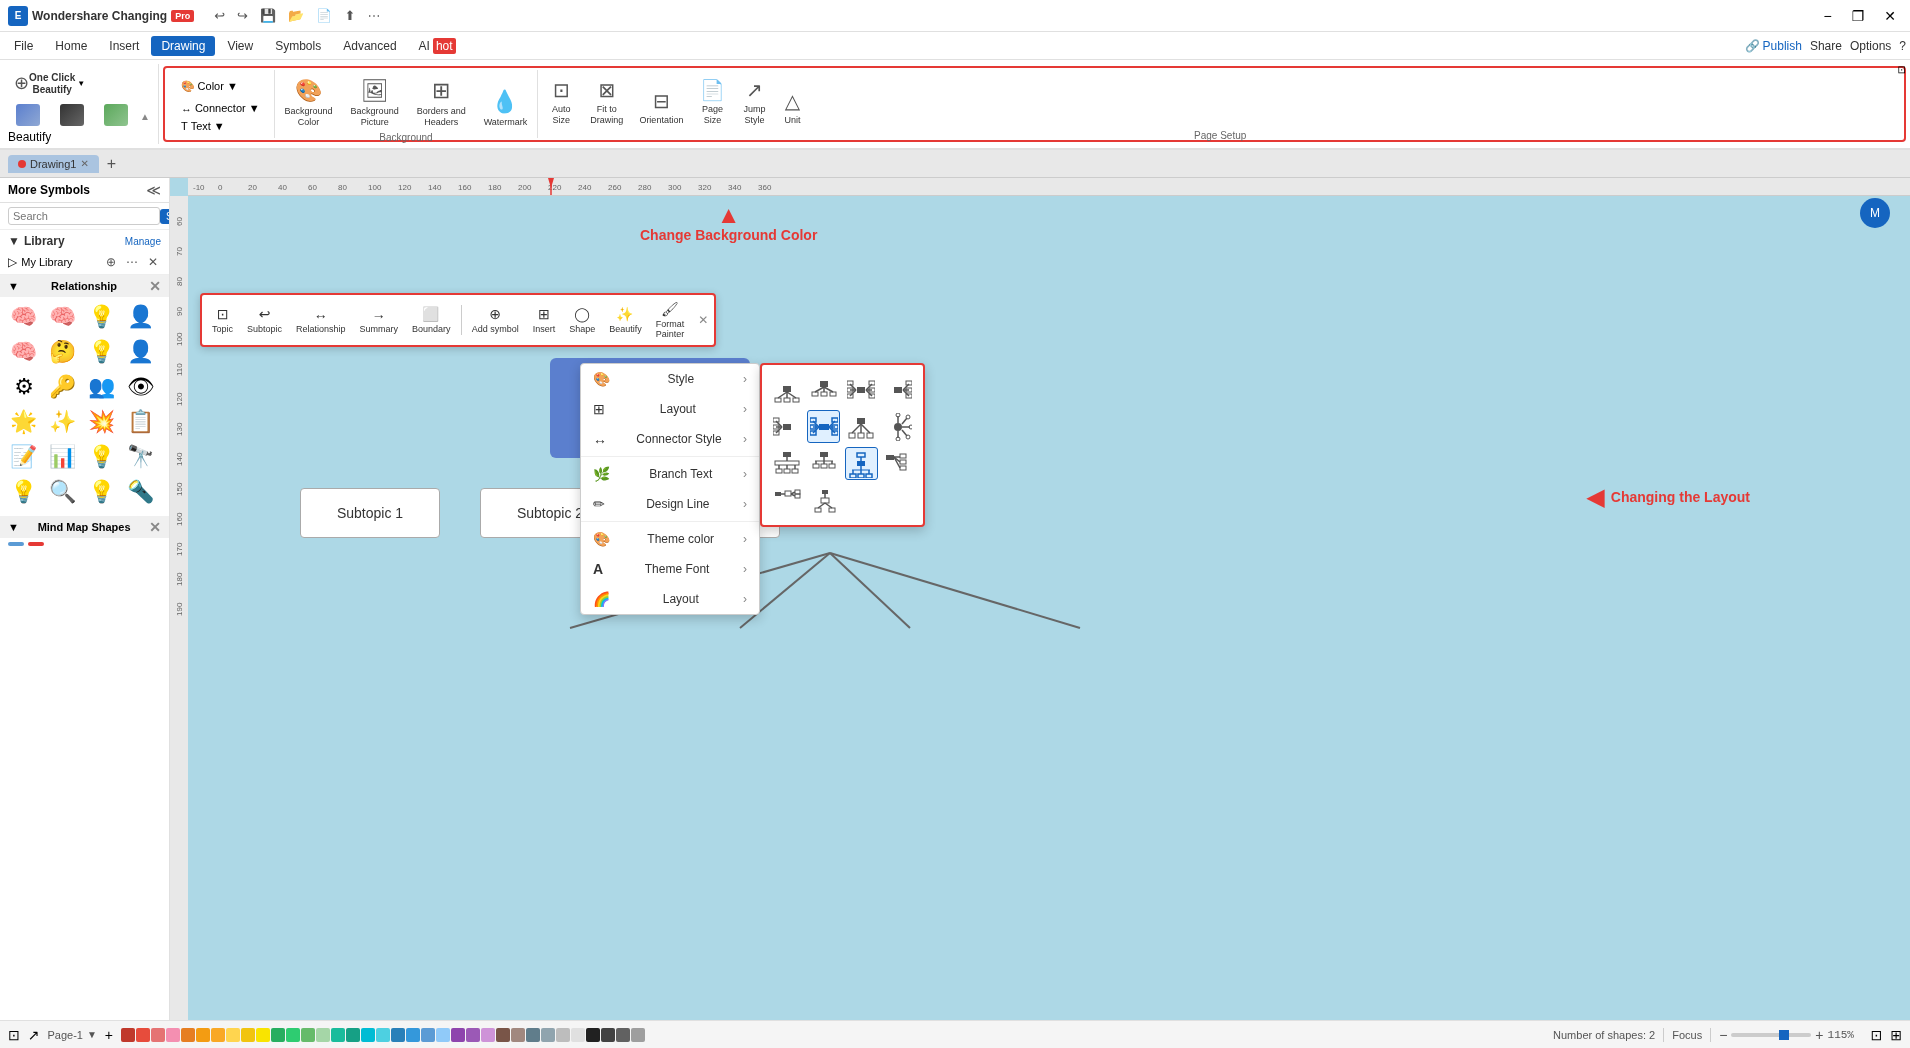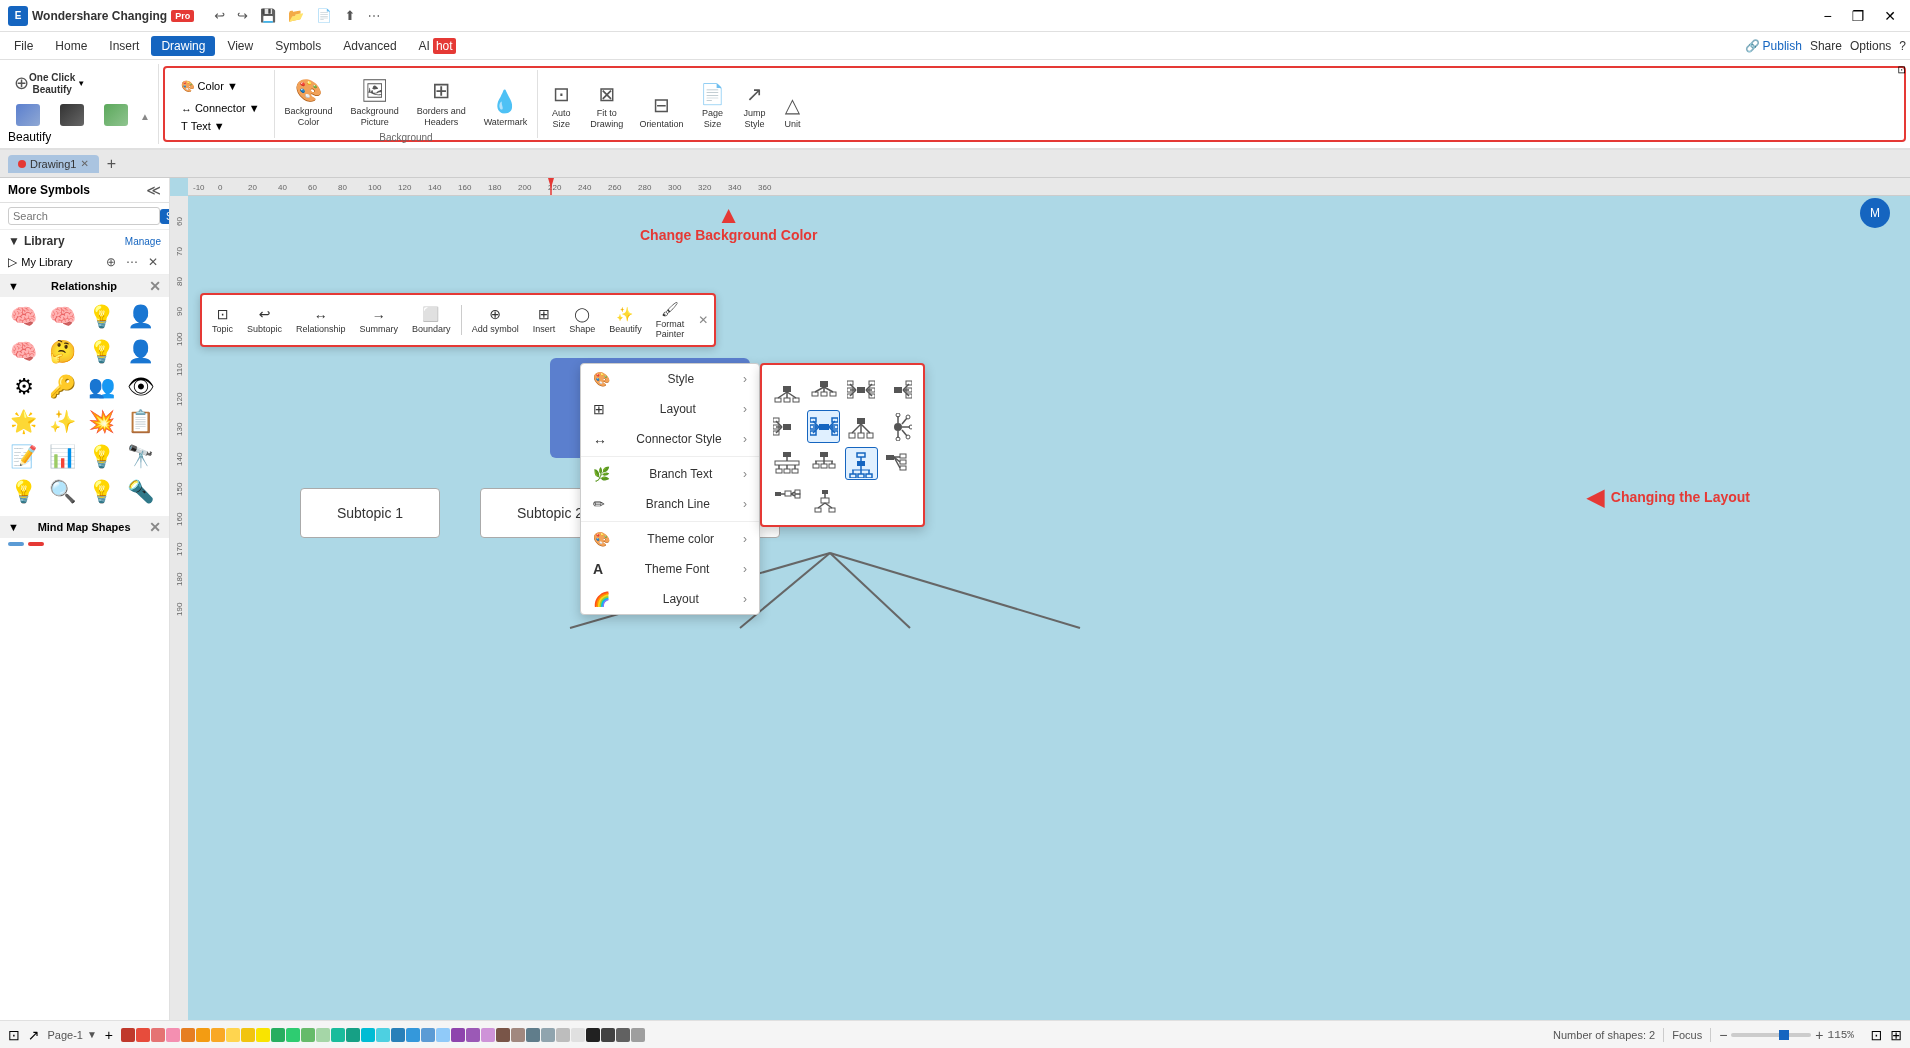--- a/index.html
+++ b/index.html
@@ -491,20 +491,21 @@
         </button>
         <button class="ribbon-btn" style="min-width:38px;">
           <span class="rb-icon" style="font-size:20px;">↗</span>
           <span class="rb-label" style="font-size:9px;">Jump<br>Style</span>
         </button>
         <button class="ribbon-btn" style="min-width:30px;">
           <span class="rb-icon" style="font-size:20px;">△</span>
           <span class="rb-label" style="font-size:9px;">Unit</span>
         </button>
       </div>
+      <div style="text-align:center;font-size:10px;color:#666;margin-top:auto;">Page Setup</div>
     </div>
     <button style="position:absolute;right:4px;top:4px;background:none;border:none;cursor:pointer;font-size:10px;">⊡</button>
   </div>
 </div>
 
 <div id="tabbar">
   <div class="tab-item active">
     <div class="tab-dot"></div>
     <span>Drawing1</span>
     <span style="font-size:10px;color:#666;">✕</span>
@@ -784,21 +785,21 @@
         <span class="ctx-arrow">›</span>
       </div>
       <div class="ctx-divider"></div>
       <div class="ctx-item">
         <span class="ctx-icon">🌿</span>
         <span>Branch Text</span>
         <span class="ctx-arrow">›</span>
       </div>
       <div class="ctx-item">
         <span class="ctx-icon">✏</span>
-        <span>Branch Line</span>
+        <span>Design Line</span>
         <span class="ctx-arrow">›</span>
       </div>
       <div class="ctx-divider"></div>
       <div class="ctx-item">
         <span class="ctx-icon">🎨</span>
         <span>Theme color</span>
         <span class="ctx-arrow">›</span>
       </div>
       <div class="ctx-item">
         <span class="ctx-icon" style="font-weight:bold;">A</span>

